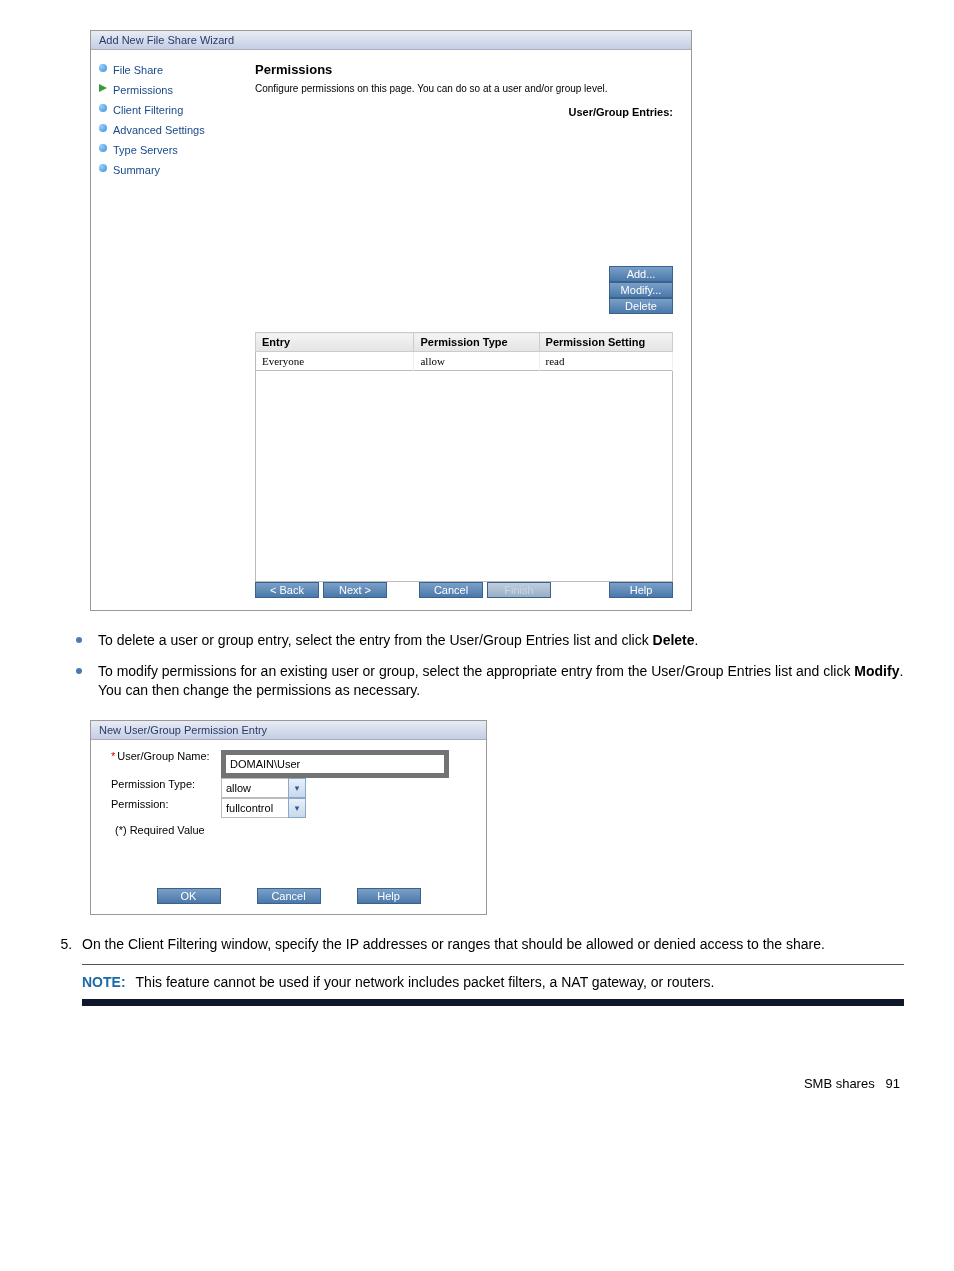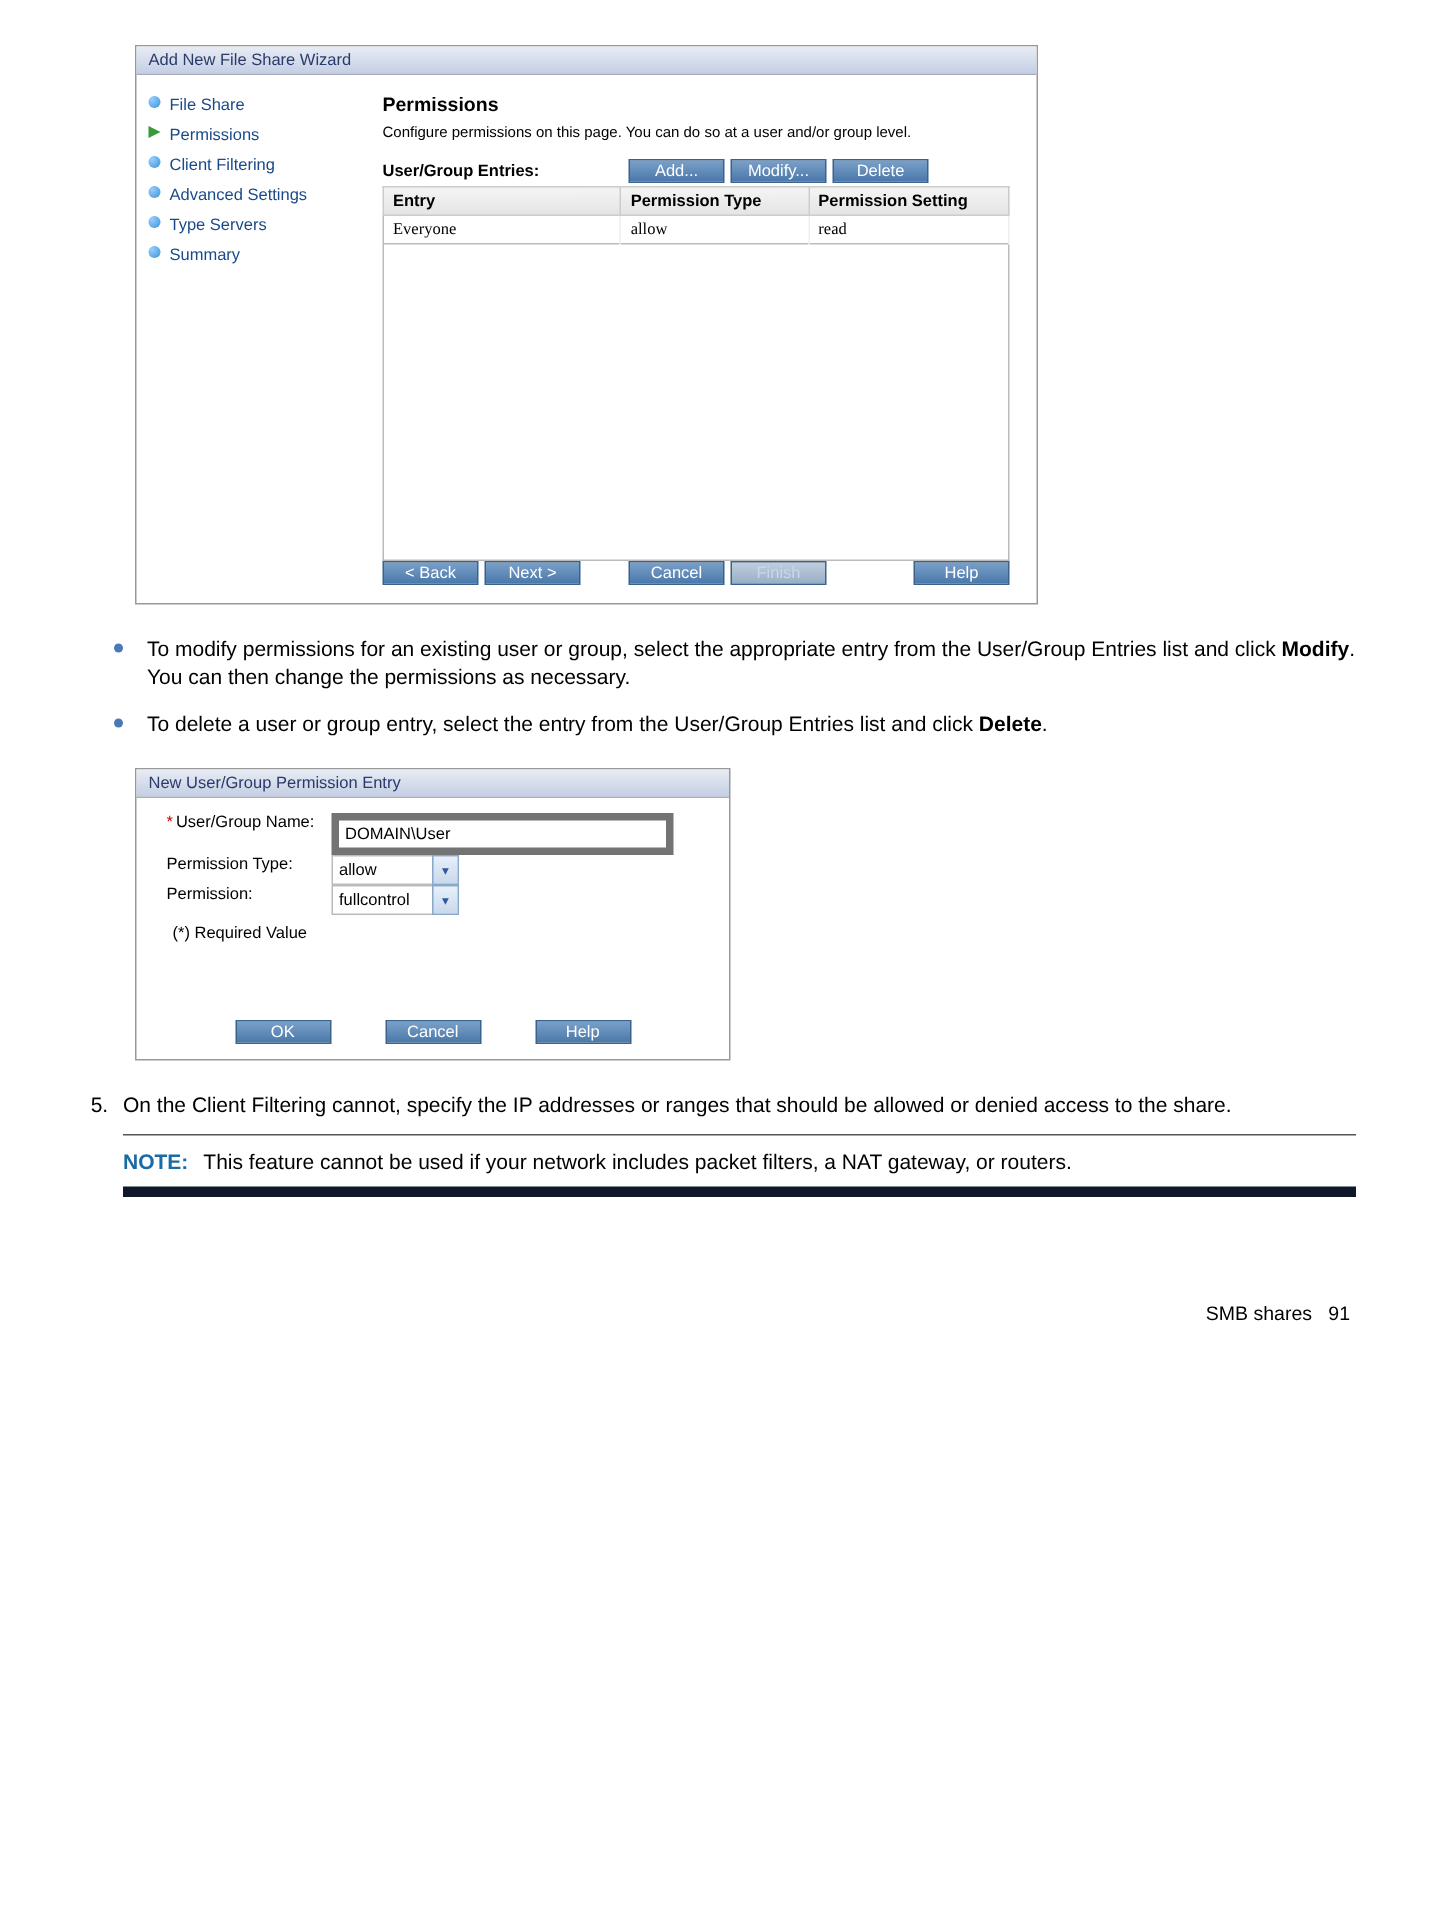--- a/index.html
+++ b/index.html
@@ -65,22 +65,23 @@
     font-weight: bold;
     font-size: 13px;
     margin: 4px 0 6px 0;
   }
   .perm-desc {
     font-size: 10px;
     margin-bottom: 12px;
   }
   .entries-row {
     display: flex;
-    align-items: center;
-    margin-bottom: 2px;
+    align-items: flex-end;
+    margin-bottom: 18px;
+    flex-direction: column;
   }
   .entries-label {
     font-weight: bold;
     font-size: 11px;
     flex: 0 0 160px;
   }
   .btn {
     background: linear-gradient(#7aa0c8, #4a78aa);
     color: #fff;
     font-size: 11px;
@@ -273,24 +274,24 @@
         <span class="wizbtn disabled">Finish</span>
         <span class="spacer"></span>
         <span class="wizbtn">Help</span>
       </div>
     </div>
   </div>
 </div>
 
 <ul class="doc-bullets">
   <li>
-    <span>To modify permissions for an existing user or group, select the appropriate entry from the User/Group Entries list and click </span><b>Modify</b><span>. You can then change the permissions as necessary.</span>
+    <span>To delete a user or group entry, select the entry from the User/Group Entries list and click </span><b>Delete</b><span>.</span>
   </li>
   <li>
-    <span>To delete a user or group entry, select the entry from the User/Group Entries list and click </span><b>Delete</b><span>.</span>
+    <span>To modify permissions for an existing user or group, select the appropriate entry from the User/Group Entries list and click </span><b>Modify</b><span>. You can then change the permissions as necessary.</span>
   </li>
 </ul>
 
 <div class="dialog small" style="margin-left:40px;">
   <div class="dialog-title">New User/Group Permission Entry</div>
   <div style="padding:10px 14px 4px 14px;">
     <div class="form-row">
       <span class="lbl"><span class="req">*</span><span>User/Group Name:</span></span>
       <input type="text" value="DOMAIN\User" style="">
     </div>
@@ -307,21 +308,21 @@
     <div class="reqnote">(*) Required Value</div>
   </div>
   <div class="btnbar2">
     <span class="wizbtn">OK</span>
     <span class="wizbtn">Cancel</span>
     <span class="wizbtn">Help</span>
   </div>
 </div>
 
 <ol class="doc-ol" start="5">
-  <li><span>On the Client Filtering cannot, specify the IP addresses or ranges that should be allowed or denied access to the share.</span></li>
+  <li><span>On the Client Filtering window, specify the IP addresses or ranges that should be allowed or denied access to the share.</span></li>
 </ol>
 
 <div class="note-block">
   <span class="note-label">NOTE:</span><span>This feature cannot be used if your network includes packet filters, a NAT gateway, or routers.</span>
 </div>
 
 <div class="footer">
   <span>SMB shares</span>&nbsp;&nbsp;&nbsp;<span>91</span>
 </div>
 

